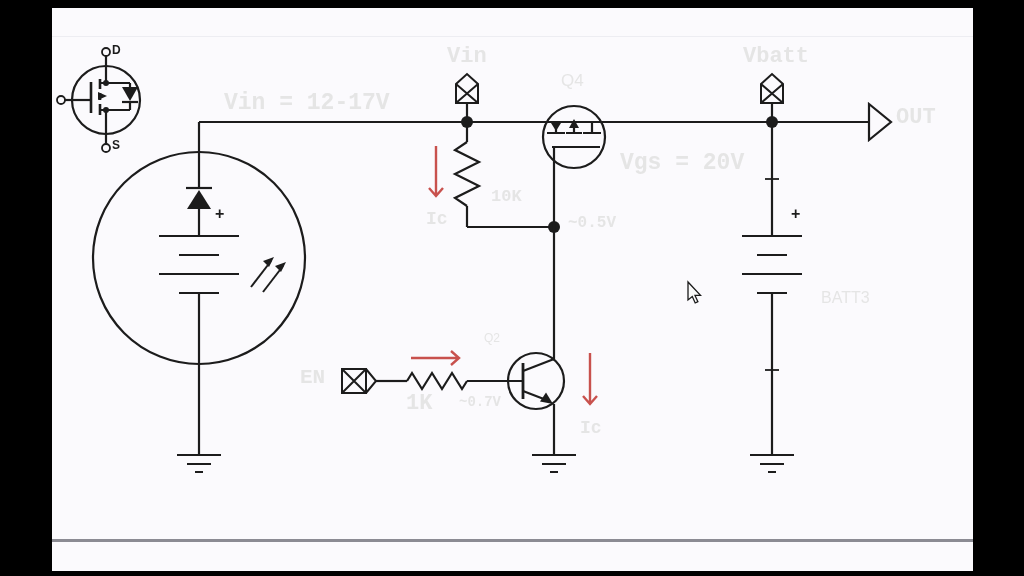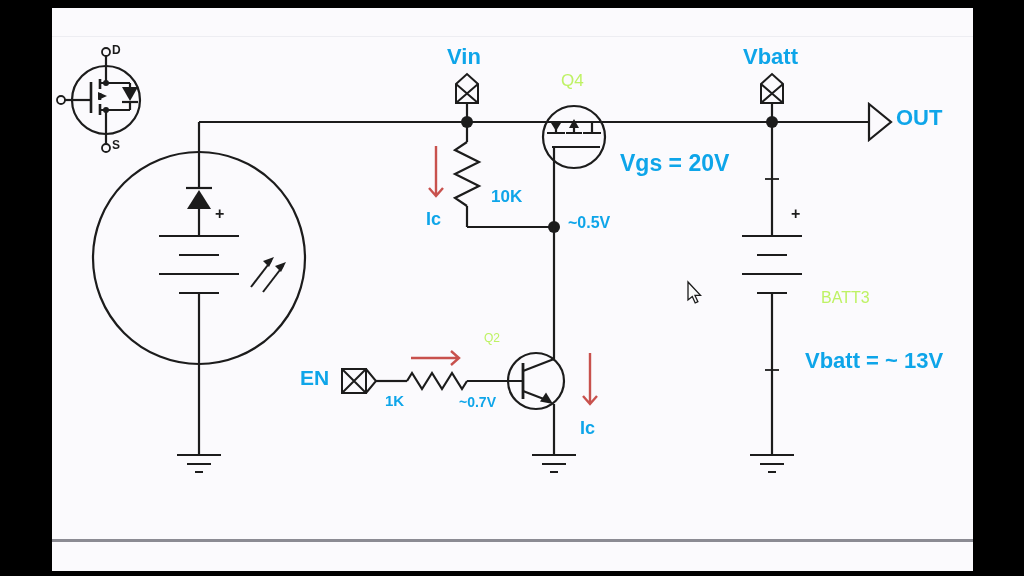--- a/index.html
+++ b/index.html
@@ -1,22 +1,22 @@
 <!DOCTYPE html>
 <html><head>
 <meta charset="utf-8">
 <style>
   html,body{margin:0;padding:0;background:#000;}
   #stage{position:relative;width:1024px;height:576px;background:#000;overflow:hidden;
          font-family:"Liberation Sans",sans-serif;}
   #canvas{position:absolute;left:52px;top:8px;width:921px;height:563px;background:#fbfafd;}
   #schematic{position:absolute;left:0;top:0;width:1024px;height:576px;}
   .lbl{position:absolute;line-height:1;white-space:nowrap;user-select:none;}
-  .red{color:#0ea5e9;font-weight:bold;}
-  .purple{color:#bef264;font-weight:normal;}
+  .red{color:#e5e5e5;font-weight:bold;font-family:Liberation Mono, monospace;}
+  .purple{color:#e5e5e5;font-weight:normal;}
   .blk{color:#1c1c1c;font-weight:bold;}
   .faint-top-line{position:absolute;left:52px;top:36px;width:921px;height:1px;background:#ededf2;}
   .divider{position:absolute;left:52px;top:539px;width:921px;height:3px;background:#8b8b93;}
 </style>
 </head>
 <body>
 
 <div id="stage">
   <div id="canvas"></div>
   <div class="faint-top-line"></div>
@@ -145,32 +145,32 @@
     </g>
     <g stroke="#c8514d" stroke-width="2.4" fill="none">
       <path d="M590,353 V403 M583,396 L590,404 L597,396"></path>
     </g>
 
     <g>
       <path d="M688,282 L688,300 L692.3,296.6 L695.2,303 L697.9,301.7 L695,295.4 L700.5,295.4 Z" fill="#fafafa" stroke="#1a1a1a" stroke-width="1.3"></path>
     </g>
   </svg>
 
+  <div class="lbl red" style="left:224px;top:92px;font-size:23px">Vin = 12-17V</div>
   <div class="lbl red" style="left:447px;top:46px;font-size:22px">Vin</div>
   <div class="lbl red" style="left:743px;top:46px;font-size:22px">Vbatt</div>
   <div class="lbl red" style="left:896px;top:107px;font-size:22px">OUT</div>
   <div class="lbl red" style="left:300px;top:367px;font-size:21px">EN</div>
   <div class="lbl purple" style="left:561px;top:72px;font-size:17px">Q4</div>
   <div class="lbl purple" style="left:484px;top:332px;font-size:12px">Q2</div>
   <div class="lbl purple" style="left:821px;top:290px;font-size:16px">BATT3</div>
   <div class="lbl red" style="left:620px;top:152px;font-size:23px">Vgs = 20V</div>
   <div class="lbl red" style="left:568px;top:215px;font-size:16px">~0.5V</div>
   <div class="lbl red" style="left:459px;top:395px;font-size:14px">~0.7V</div>
-  <div class="lbl red" style="left:385px;top:393px;font-size:15px">1K</div>
+  <div class="lbl red" style="left:406px;top:393px;font-size:22px">1K</div>
   <div class="lbl red" style="left:491px;top:188px;font-size:17px">10K</div>
   <div class="lbl red" style="left:426px;top:210px;font-size:18px">Ic</div>
   <div class="lbl red" style="left:580px;top:419px;font-size:18px">Ic</div>
-  <div class="lbl red" style="left:805px;top:350px;font-size:22px">Vbatt = ~ 13V</div>
   <div class="lbl blk" style="left:215px;top:206px;font-size:16px">+</div>
   <div class="lbl blk" style="left:791px;top:206px;font-size:16px">+</div>
   <div class="lbl blk" style="left:112px;top:44px;font-size:12px">D</div>
   <div class="lbl blk" style="left:112px;top:139px;font-size:12px">S</div>
 </div>
 
 </body></html>

